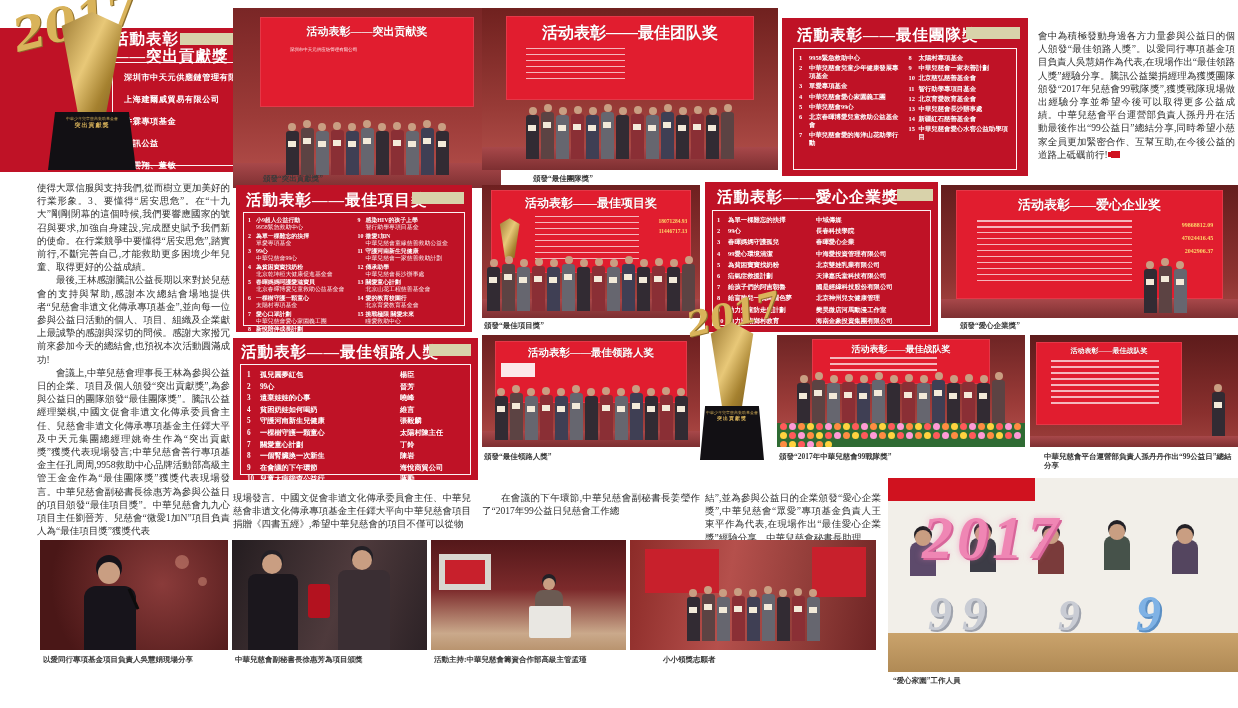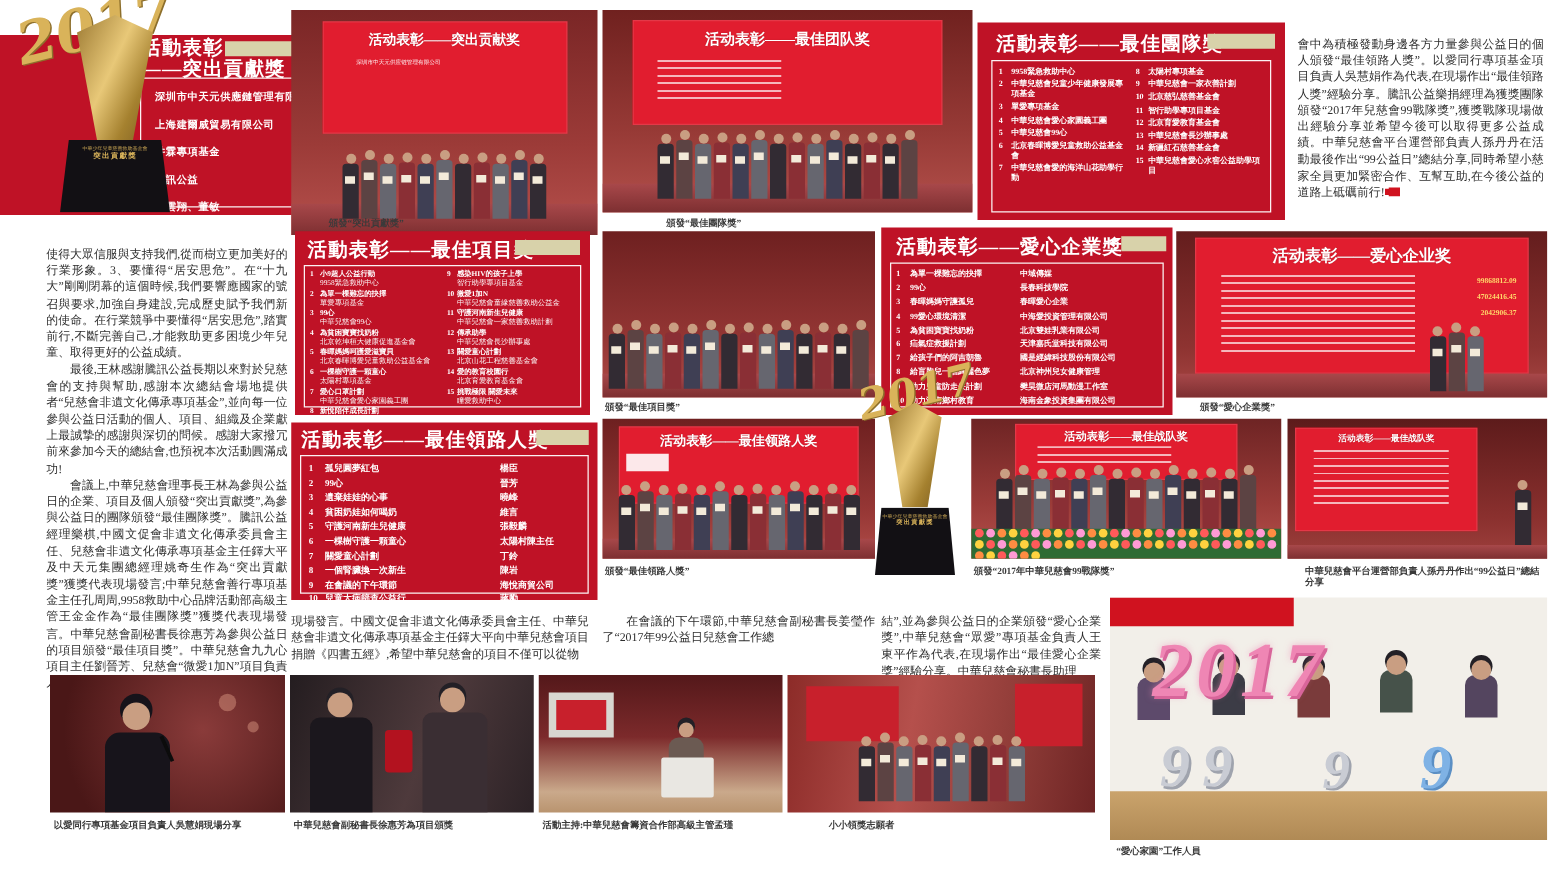--- a/index.html
+++ b/index.html
@@ -123,21 +123,21 @@
 
   <div class="trophy" style="left:26px;top:0;width:132px;height:176px;">
     <div class="t-script" style="left:-14px;top:-6px;font-size:46px;">2017</div>
     <div class="t-cup" style="left:26px;top:12px;width:80px;height:100px;"></div>
     <div class="t-base" style="left:22px;top:112px;width:88px;height:58px;">
       <div class="bt1">中華少年兒童慈善救助基金會</div>
       <div class="bt2">突出貢獻獎</div>
     </div>
   </div>
 
-  <div class="photo" style="left:233px;top:8px;width:245px;height:180px;background:linear-gradient(#7a2626,#9c3b38 60%,#b5504c);">
+  <div class="photo" style="left:233px;top:8px;width:245px;height:180px;background:linear-gradient(#7a2626,#9c3b38 60%,#b5504c);padding-left:23px;">
     <div class="slide" style="left:10%;top:5%;width:80%;height:50%;">
       <div class="slide-title" style="top:7px;font-size:11px;">活动表彰——突出贡献奖</div>
       <div style="position:absolute;left:14%;top:30px;font-size:4.5px;opacity:.95;">深圳市中天元供应链管理有限公司</div>
     </div>
     <div class="floor"></div>
     <div class="people" style="left:2%;right:2%;bottom:7%;">
         <i class="person"></i>
         <i class="person"></i>
         <i class="person"></i>
         <i class="person"></i>
@@ -147,21 +147,21 @@
         <i class="person"></i>
         <i class="person"></i>
         <i class="person"></i>
         <i class="person"></i>
       </div>
   </div>
   <div class="caption" style="left:263px;top:174px;">頒發“突出貢獻獎”</div>
 
   <div class="photo" style="left:482px;top:8px;width:296px;height:162px;background:linear-gradient(#70211f,#973a36 60%,#b3504b);">
     <div class="slide" style="left:8%;top:5%;width:84%;height:52%;">
-      <div class="slide-title" style="top:7px;font-size:12px;">活动表彰——最佳团队奖</div>
+      <div class="slide-title" style="top:7px;font-size:16px;">活动表彰——最佳团队奖</div>
       <div class="stripes" style="left:8%;top:32px;width:40%;height:32px;"></div>
     </div>
     <div class="floor"></div>
     <div class="people" style="left:1%;right:1%;bottom:7%;">
         <i class="person"></i>
         <i class="person"></i>
         <i class="person"></i>
         <i class="person"></i>
         <i class="person"></i>
         <i class="person"></i>
@@ -249,21 +249,21 @@
             </div>
           </div>
       </div>
     </div>
   </div>
 
   <div class="article" style="left:1038px;top:30px;width:197px;height:142px;">
     <p><span>會中為積極發動身邊各方力量參與公益日的個人頒發“最佳領路人獎”。以愛同行專項基金項目負責人吳慧娟作為代表,在現場作出“最佳領路人獎”經驗分享。騰訊公益樂捐經理為獲獎團隊頒發“2017年兒慈會99戰隊獎”,獲獎戰隊現場做出經驗分享並希望今後可以取得更多公益成績。中華兒慈會平台運營部負責人孫丹丹在活動最後作出“99公益日”總結分享,同時希望小慈家全員更加緊密合作、互幫互助,在今後公益的道路上砥礪前行!</span><span class="endmark"></span></p>
   </div>
 
-  <div class="article" style="left:37px;top:198px;width:193px;height:356px;font-family:Liberation Serif, serif;">
+  <div class="article" style="left:37px;top:182px;width:193px;height:356px;font-family:Liberation Serif, serif;">
     <p>使得大眾信服與支持我們,從而樹立更加美好的行業形象。3、要懂得“居安思危”。在“十九大”剛剛閉幕的這個時候,我們要響應國家的號召與要求,加強自身建設,完成歷史賦予我們新的使命。在行業競爭中要懂得“居安思危”,踏實前行,不斷完善自己,才能救助更多困境少年兒童、取得更好的公益成績。</p>
     <p class="ind">最後,王林感謝騰訊公益長期以來對於兒慈會的支持與幫助,感謝本次總結會場地提供者“兒慈會非遺文化傳承專項基金”,並向每一位參與公益日活動的個人、項目、組織及企業獻上最誠摯的感謝與深切的問候。感謝大家撥冗前來參加今天的總結會,也預祝本次活動圓滿成功!</p>
     <p class="ind">會議上,中華兒慈會理事長王林為參與公益日的企業、項目及個人頒發“突出貢獻獎”,為參與公益日的團隊頒發“最佳團隊獎”。騰訊公益經理樂棋,中國文促會非遺文化傳承委員會主任、兒慈會非遺文化傳承專項基金主任鐸大平及中天元集團總經理姚奇生作為“突出貢獻獎”獲獎代表現場發言;中華兒慈會善行專項基金主任孔周周,9958救助中心品牌活動部高級主管王金金作為“最佳團隊獎”獲獎代表現場發言。中華兒慈會副秘書長徐惠芳為參與公益日的項目頒發“最佳項目獎”。中華兒慈會九九心項目主任劉晉芳、兒慈會“微愛1加N”項目負責人為“最佳項目獎”獲獎代表</p>
   </div>
 
   <div class="redbox" style="left:236px;top:185px;width:236px;height:147px;">
     <div class="rb-title" style="left:10px;top:5px;">活動表彰——最佳項目獎</div>
     <div class="deco" style="left:176px;top:7px;width:52px;height:12px;"></div>
     <div class="wlist" style="left:7px;top:27px;width:222px;height:114px;">
       <div class="cols2" style="padding:4px;">
@@ -376,20 +376,27 @@
                 <span class="l1" style="display:block;">挑戰極限 關愛未來</span>
                 <span class="l2" style="display:block;">瞳愛救助中心</span>
               </span>
             </div>
           </div>
       </div>
     </div>
   </div>
 
   <div class="photo" style="left:482px;top:185px;width:218px;height:133px;background:linear-gradient(#6e2020,#943634 65%,#b04c48);">
+    <div class="slide" style="left:4%;top:4%;width:92%;height:62%;">
+      <div class="slide-title" style="top:5px;font-size:12px;">活动表彰——最佳项目奖</div>
+      <div class="stripes" style="left:22%;top:26px;width:52%;height:46px;"></div>
+      <div class="gold-num" style="right:4px;top:27px;">18071284.93</div>
+      <div class="gold-num" style="right:4px;top:37px;">11446717.13</div>
+      <div class="t-cup" style="left:6px;top:28px;width:26px;height:40px;"></div>
+    </div>
     <div class="floor"></div>
     <div class="people" style="left:1%;right:1%;bottom:5%;">
         <i class="person"></i>
         <i class="person"></i>
         <i class="person"></i>
         <i class="person"></i>
         <i class="person"></i>
         <i class="person"></i>
         <i class="person"></i>
         <i class="person"></i>

